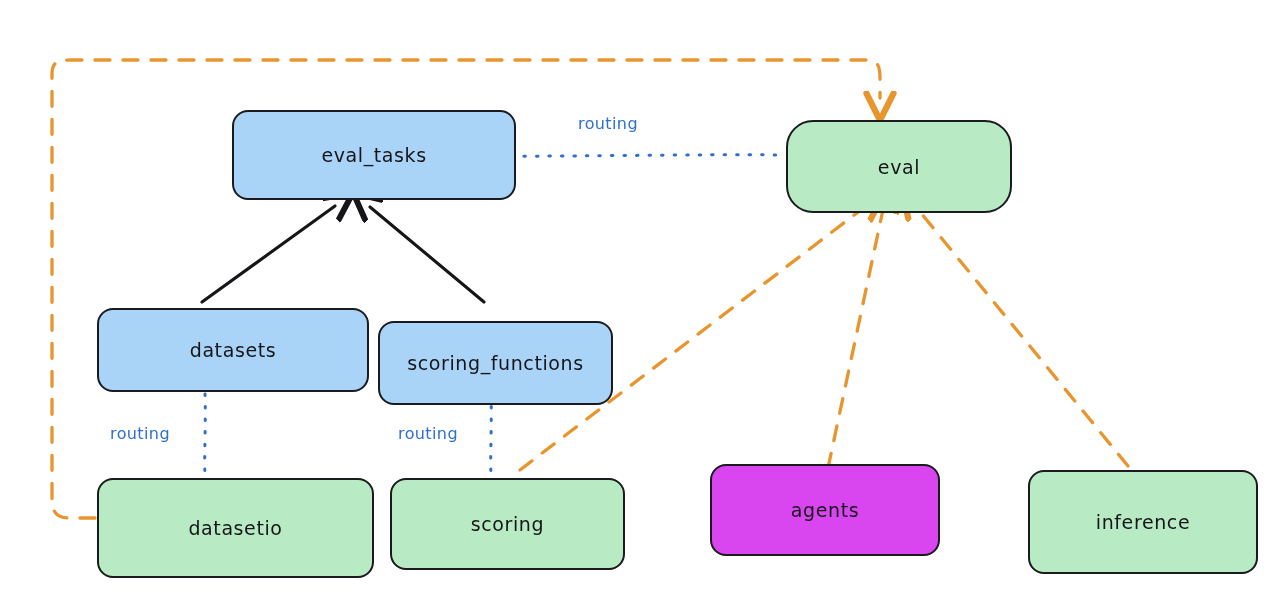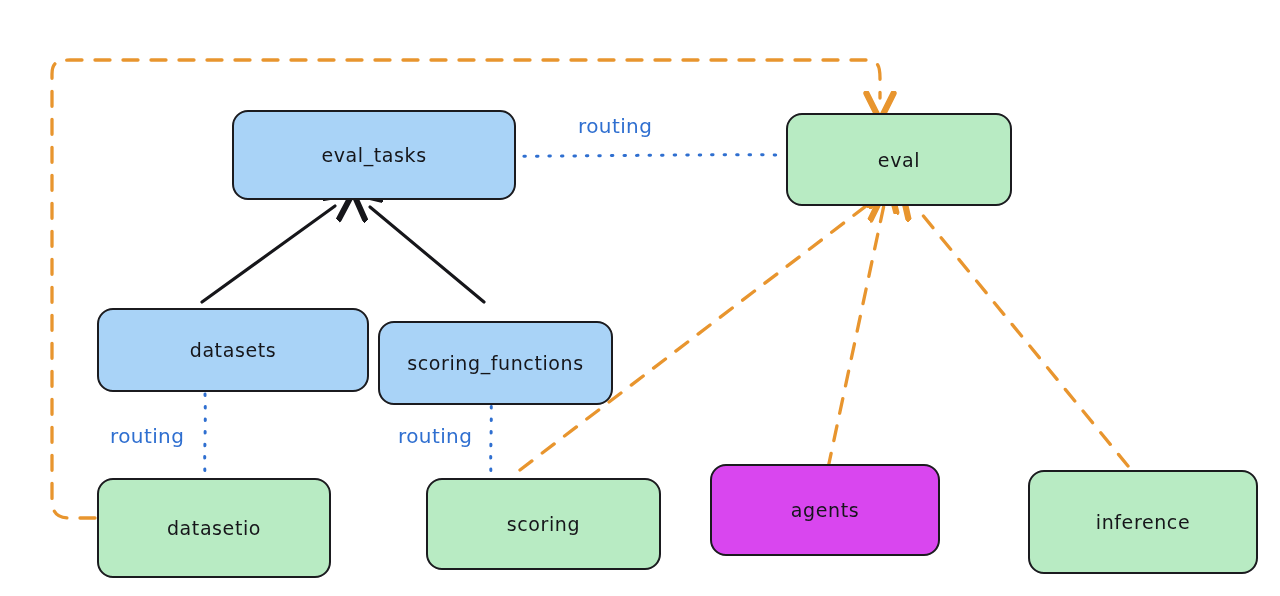--- a/index.html
+++ b/index.html
@@ -47,21 +47,21 @@
   }
   .node.api {
     background: #a9d3f7;
   }
   .node.provider {
     background: #b8ebc3;
   }
   .edge-label {
     position: absolute;
     font-family: "DejaVu Sans", sans-serif;
-    font-size: 20px;
+    font-size: 16px;
     color: #2f6fd0;
     letter-spacing: 0.4px;
     white-space: nowrap;
     pointer-events: none;
   }
 </style>
 </head>
 <body>
 
 <div id="diagram-root">
@@ -110,37 +110,37 @@
 
     <g>
       <path d="M1128,466 L916,207" fill="none" stroke="#e8952e" stroke-width="3.3" stroke-linecap="round" stroke-dasharray="15 13" marker-end="url(#arrow-orange)"></path>
     </g>
   </svg>
 
   <div class="node api" style="left: 232px; top: 110px; width: 284px; height: 90px; background: rgb(169, 211, 247); border-color: rgb(27, 27, 31);">
     <span class="node-label">eval_tasks</span>
   </div>
 
-  <div class="node provider" style="left: 786px; top: 113px; width: 226px; height: 93px; background: rgb(184, 235, 195); border-color: rgb(27, 27, 31);">
+  <div class="node provider" style="left: 786px; top: 120px; width: 226px; height: 93px; background: rgb(184, 235, 195); border-color: rgb(27, 27, 31); border-radius: 27px;">
     <span class="node-label">eval</span>
   </div>
 
   <div class="node api" style="left: 97px; top: 308px; width: 272px; height: 84px; background: rgb(169, 211, 247); border-color: rgb(27, 27, 31);">
     <span class="node-label">datasets</span>
   </div>
 
   <div class="node api" style="left: 378px; top: 321px; width: 235px; height: 84px; background: rgb(169, 211, 247); border-color: rgb(27, 27, 31);">
     <span class="node-label">scoring_functions</span>
   </div>
 
-  <div class="node provider" style="left: 97px; top: 478px; width: 234px; height: 100px; background: rgb(184, 235, 195); border-color: rgb(27, 27, 31);">
+  <div class="node provider" style="left: 97px; top: 478px; width: 277px; height: 100px; background: rgb(184, 235, 195); border-color: rgb(27, 27, 31);">
     <span class="node-label">datasetio</span>
   </div>
 
-  <div class="node provider" style="left: 390px; top: 478px; width: 235px; height: 92px; background: rgb(184, 235, 195); border-color: rgb(27, 27, 31); margin-left: 36px;">
+  <div class="node provider" style="left: 390px; top: 478px; width: 235px; height: 92px; background: rgb(184, 235, 195); border-color: rgb(27, 27, 31);">
     <span class="node-label">scoring</span>
   </div>
 
   <div class="node provider" style="left: 710px; top: 464px; width: 230px; height: 92px; background: #d946ef; border-color: rgb(27, 27, 31);">
     <span class="node-label">agents</span>
   </div>
 
   <div class="node provider" style="left: 1028px; top: 470px; width: 230px; height: 104px; background: rgb(184, 235, 195); border-color: rgb(27, 27, 31);">
     <span class="node-label">inference</span>
   </div>

